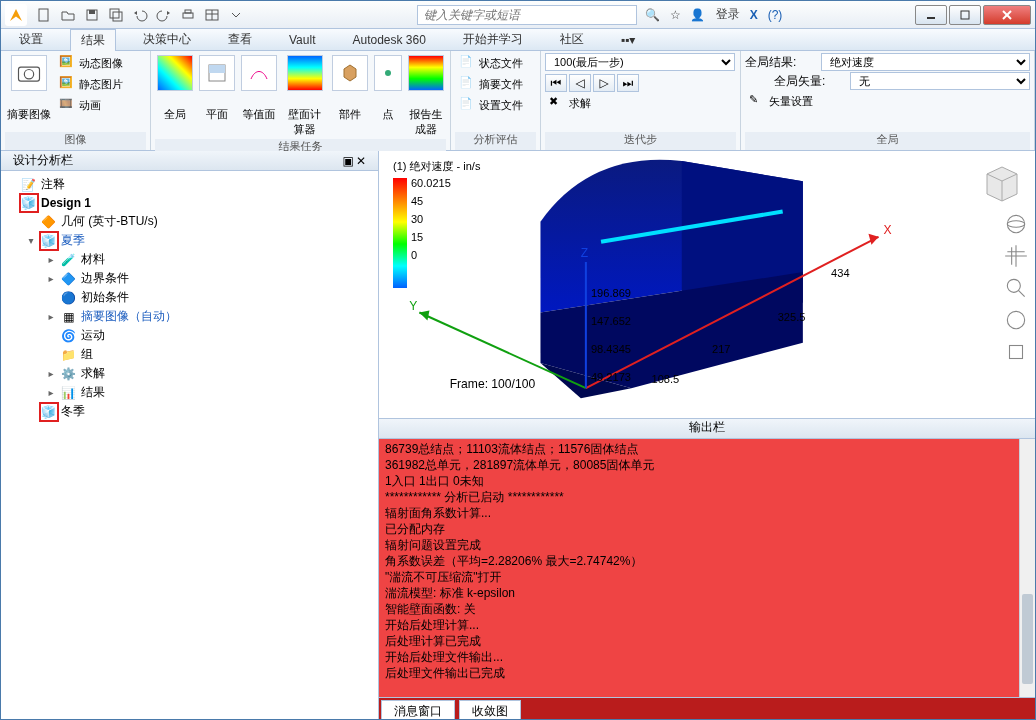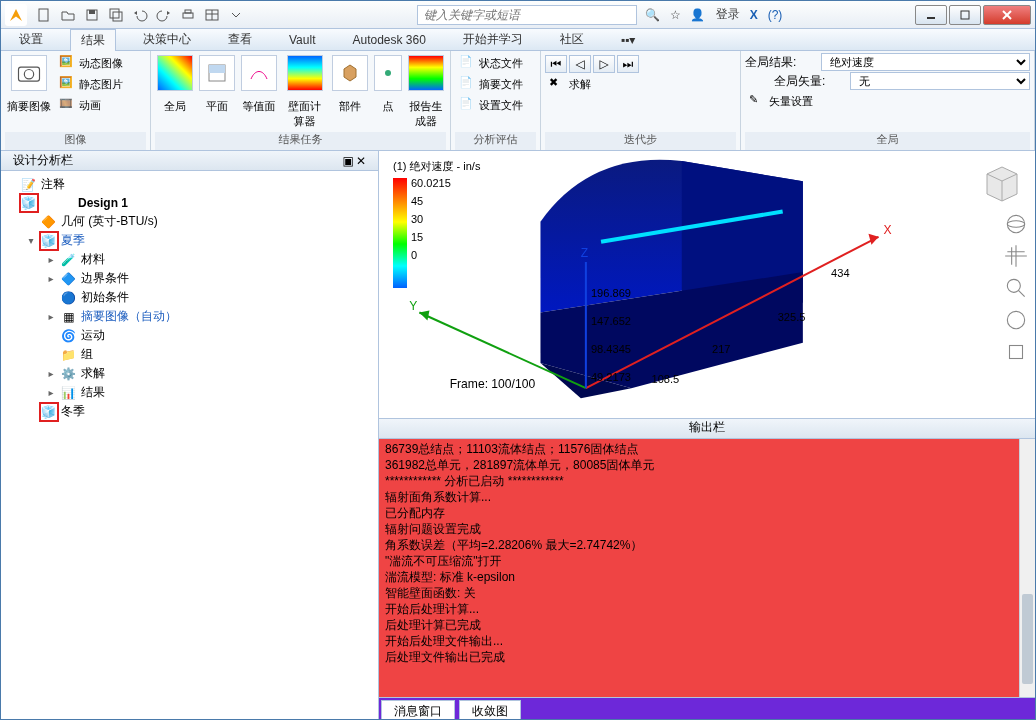--- a/index.html
+++ b/index.html
@@ -23,57 +23,57 @@
 .win-btn.close svg { stroke:#fff; }
 
 .menubar { height:22px; background:linear-gradient(#f8fbfe,#dce8f4); display:flex; align-items:center; padding:0 8px; gap:17px; border-bottom:1px solid #b0c4de; font-size:12px; }
 .menubar-item { padding:2px 10px; color:#333; }
 .menubar-item.active { background:#f5f8fb; border:1px solid #b0c4de; border-bottom:none; }
 
 .ribbon { height:100px; background:#f5f8fb; border-bottom:1px solid #b0c4de; display:flex; }
 .ribbon-group { border-right:1px solid #c8d4e0; display:flex; flex-direction:column; padding:2px 4px 0; }
 .ribbon-group-body { flex:1; display:flex; align-items:flex-start; gap:2px; }
 .ribbon-group-label { height:18px; text-align:center; font-size:11px; color:#555; background:#e8eef5; }
-.ribbon-big-btn { width:48px; display:flex; flex-direction:column; align-items:center; gap:8px; padding:2px; font-size:11px; text-align:center; }
+.ribbon-big-btn { width:48px; display:flex; flex-direction:column; align-items:center; gap:16px; padding:2px; font-size:11px; text-align:center; }
 .ribbon-big-btn .ico { width:36px; height:36px; border:1px solid #c0cde0; background:#fff; display:flex; align-items:center; justify-content:center; }
 .ribbon-small-btn { display:flex; align-items:center; gap:4px; padding:2px 4px; font-size:11px; }
 .ribbon-small-btn .ico { width:16px; height:16px; }
 .ribbon-col { display:flex; flex-direction:column; gap:1px; }
 .ribbon-wide { flex:1; }
 .ribbon-select { font-size:11px; border:1px solid #b0c4de; background:#fff; padding:1px 4px; }
 .iter-btn { width:22px; height:18px; border:1px solid #b0c4de; background:linear-gradient(#fefefe,#e4ecf4); display:inline-flex; align-items:center; justify-content:center; }
 
 .main { flex:1; display:flex; overflow:hidden; }
 
 .sidebar { width:378px; border-right:1px solid #b0c4de; display:flex; flex-direction:column; background:#fff; }
 .sidebar-header { height:20px; background:linear-gradient(#f0f5fa,#dce6f0); border-bottom:1px solid #b0c4de; padding:2px 12px; display:flex; align-items:center; justify-content:space-between; font-size:12px; }
 .sidebar-header .ctlset { display:flex; gap:2px; }
 .tree { flex:1; overflow:auto; font-size:12px; padding:4px 2px; }
 .tree-item { display:flex; align-items:center; gap:4px; padding:1px 2px; }
 .tree-toggle { width:12px; height:12px; display:inline-flex; align-items:center; justify-content:center; color:#666; font-size:10px; }
 .tree-icon { width:16px; height:16px; display:inline-flex; align-items:center; justify-content:center; }
 .tree-children { margin-left:20px; }
 .highlight-red { outline:2px solid #e02020; }
-.design-label { font-weight:bold;margin-left:37px; }
+.design-label { font-weight:bold; }
 .blue-link { color:#2060c0; }
 
 .viewport-area { flex:1; display:flex; flex-direction:column; }
 .viewport { flex:1; background:#fff; position:relative; border-bottom:1px solid #b0c4de; }
 .legend { position:absolute; top:8px; left:14px; font-size:11px; }
 .legend-bar { width:14px; height:110px; background:linear-gradient(to bottom,#f00,#ff8000,#ffff00,#00ff00,#00ffff,#0060ff); display:inline-block; vertical-align:top; margin-top:4px; }
 .legend-ticks { display:inline-block; vertical-align:top; margin-left:4px; line-height:18px; }
 .viewport-svg { position:absolute; inset:0; }
 .view-cube { position:absolute; top:8px; right:8px; width:50px; height:50px; }
 .view-tools { position:absolute; right:6px; top:60px; display:flex; flex-direction:column; gap:6px; }
 .view-tool { width:26px; height:26px; }
 
 .output-panel { height:300px; display:flex; flex-direction:column; }
 .output-title { height:20px; background:linear-gradient(#f0f5fa,#dce6f0); border-bottom:1px solid #b0c4de; text-align:center; font-size:12px; }
 .output-body { flex:1; background:#ef4444; overflow:auto; font-size:12px; padding:2px 6px; font-family: "SimSun", monospace; line-height:16px; position:relative; }
-.output-tabs { height:22px; display:flex; border-top:1px solid #b0c4de; background:#6d28d9; }
+.output-tabs { height:22px; display:flex; border-top:1px solid #b0c4de; background:#b91c1c; }
 .output-tab { padding:2px 12px; border:1px solid #b0c4de; border-bottom:none; background:#fff; margin:2px 2px 0; font-size:12px; }
 .scrollbar-v { position:absolute; right:0; top:0; bottom:0; width:16px; background:#f0f0f0; border-left:1px solid #c8d0d8; }
 .scrollbar-thumb { position:absolute; left:2px; right:2px; background:#c0cad4; border-radius:2px; }
 </style>
 </head>
 <body>
 
 <div class="window">
 
   <div class="title-bar">
@@ -276,20 +276,21 @@
               <span>设置文件</span>
             </div>
         </div>
       </div>
       <div class="ribbon-group-label">分析评估</div>
     </div>
 
     <div class="ribbon-group" style="width:200px;">
       <div class="ribbon-group-body">
         <div class="ribbon-col" style="width:100%;">
+          <select class="ribbon-select" style="width:190px;"><option>100(最后一步)</option></select>
           <div style="display:flex;gap:2px;margin-top:2px;">
             <span class="iter-btn">⏮</span>
             <span class="iter-btn">◁</span>
             <span class="iter-btn">▷</span>
             <span class="iter-btn">⏭</span>
           </div>
           <div class="ribbon-small-btn">
               <span class="ico">✖</span>
               <span>求解</span>
             </div>
@@ -481,20 +482,21 @@
               <rect x="6" y="6" width="12" height="12" fill="none" stroke="#888"></rect>
             </svg>
         </div>
       </div>
 
       <div class="output-panel">
         <div class="output-title">输出栏</div>
         <div class="output-body">
           <div>86739总结点；11103流体结点；11576固体结点</div>
           <div>361982总单元，281897流体单元，80085固体单元</div>
+          <div>1入口 1出口 0未知</div>
           <div>************ 分析已启动 ************</div>
           <div>辐射面角系数计算...</div>
           <div>已分配内存</div>
           <div>辐射问题设置完成</div>
           <div>角系数误差（平均=2.28206% 最大=2.74742%）</div>
           <div>"湍流不可压缩流"打开</div>
           <div>湍流模型: 标准 k-epsilon</div>
           <div>智能壁面函数: 关</div>
           <div>开始后处理计算...</div>
           <div>后处理计算已完成</div>

